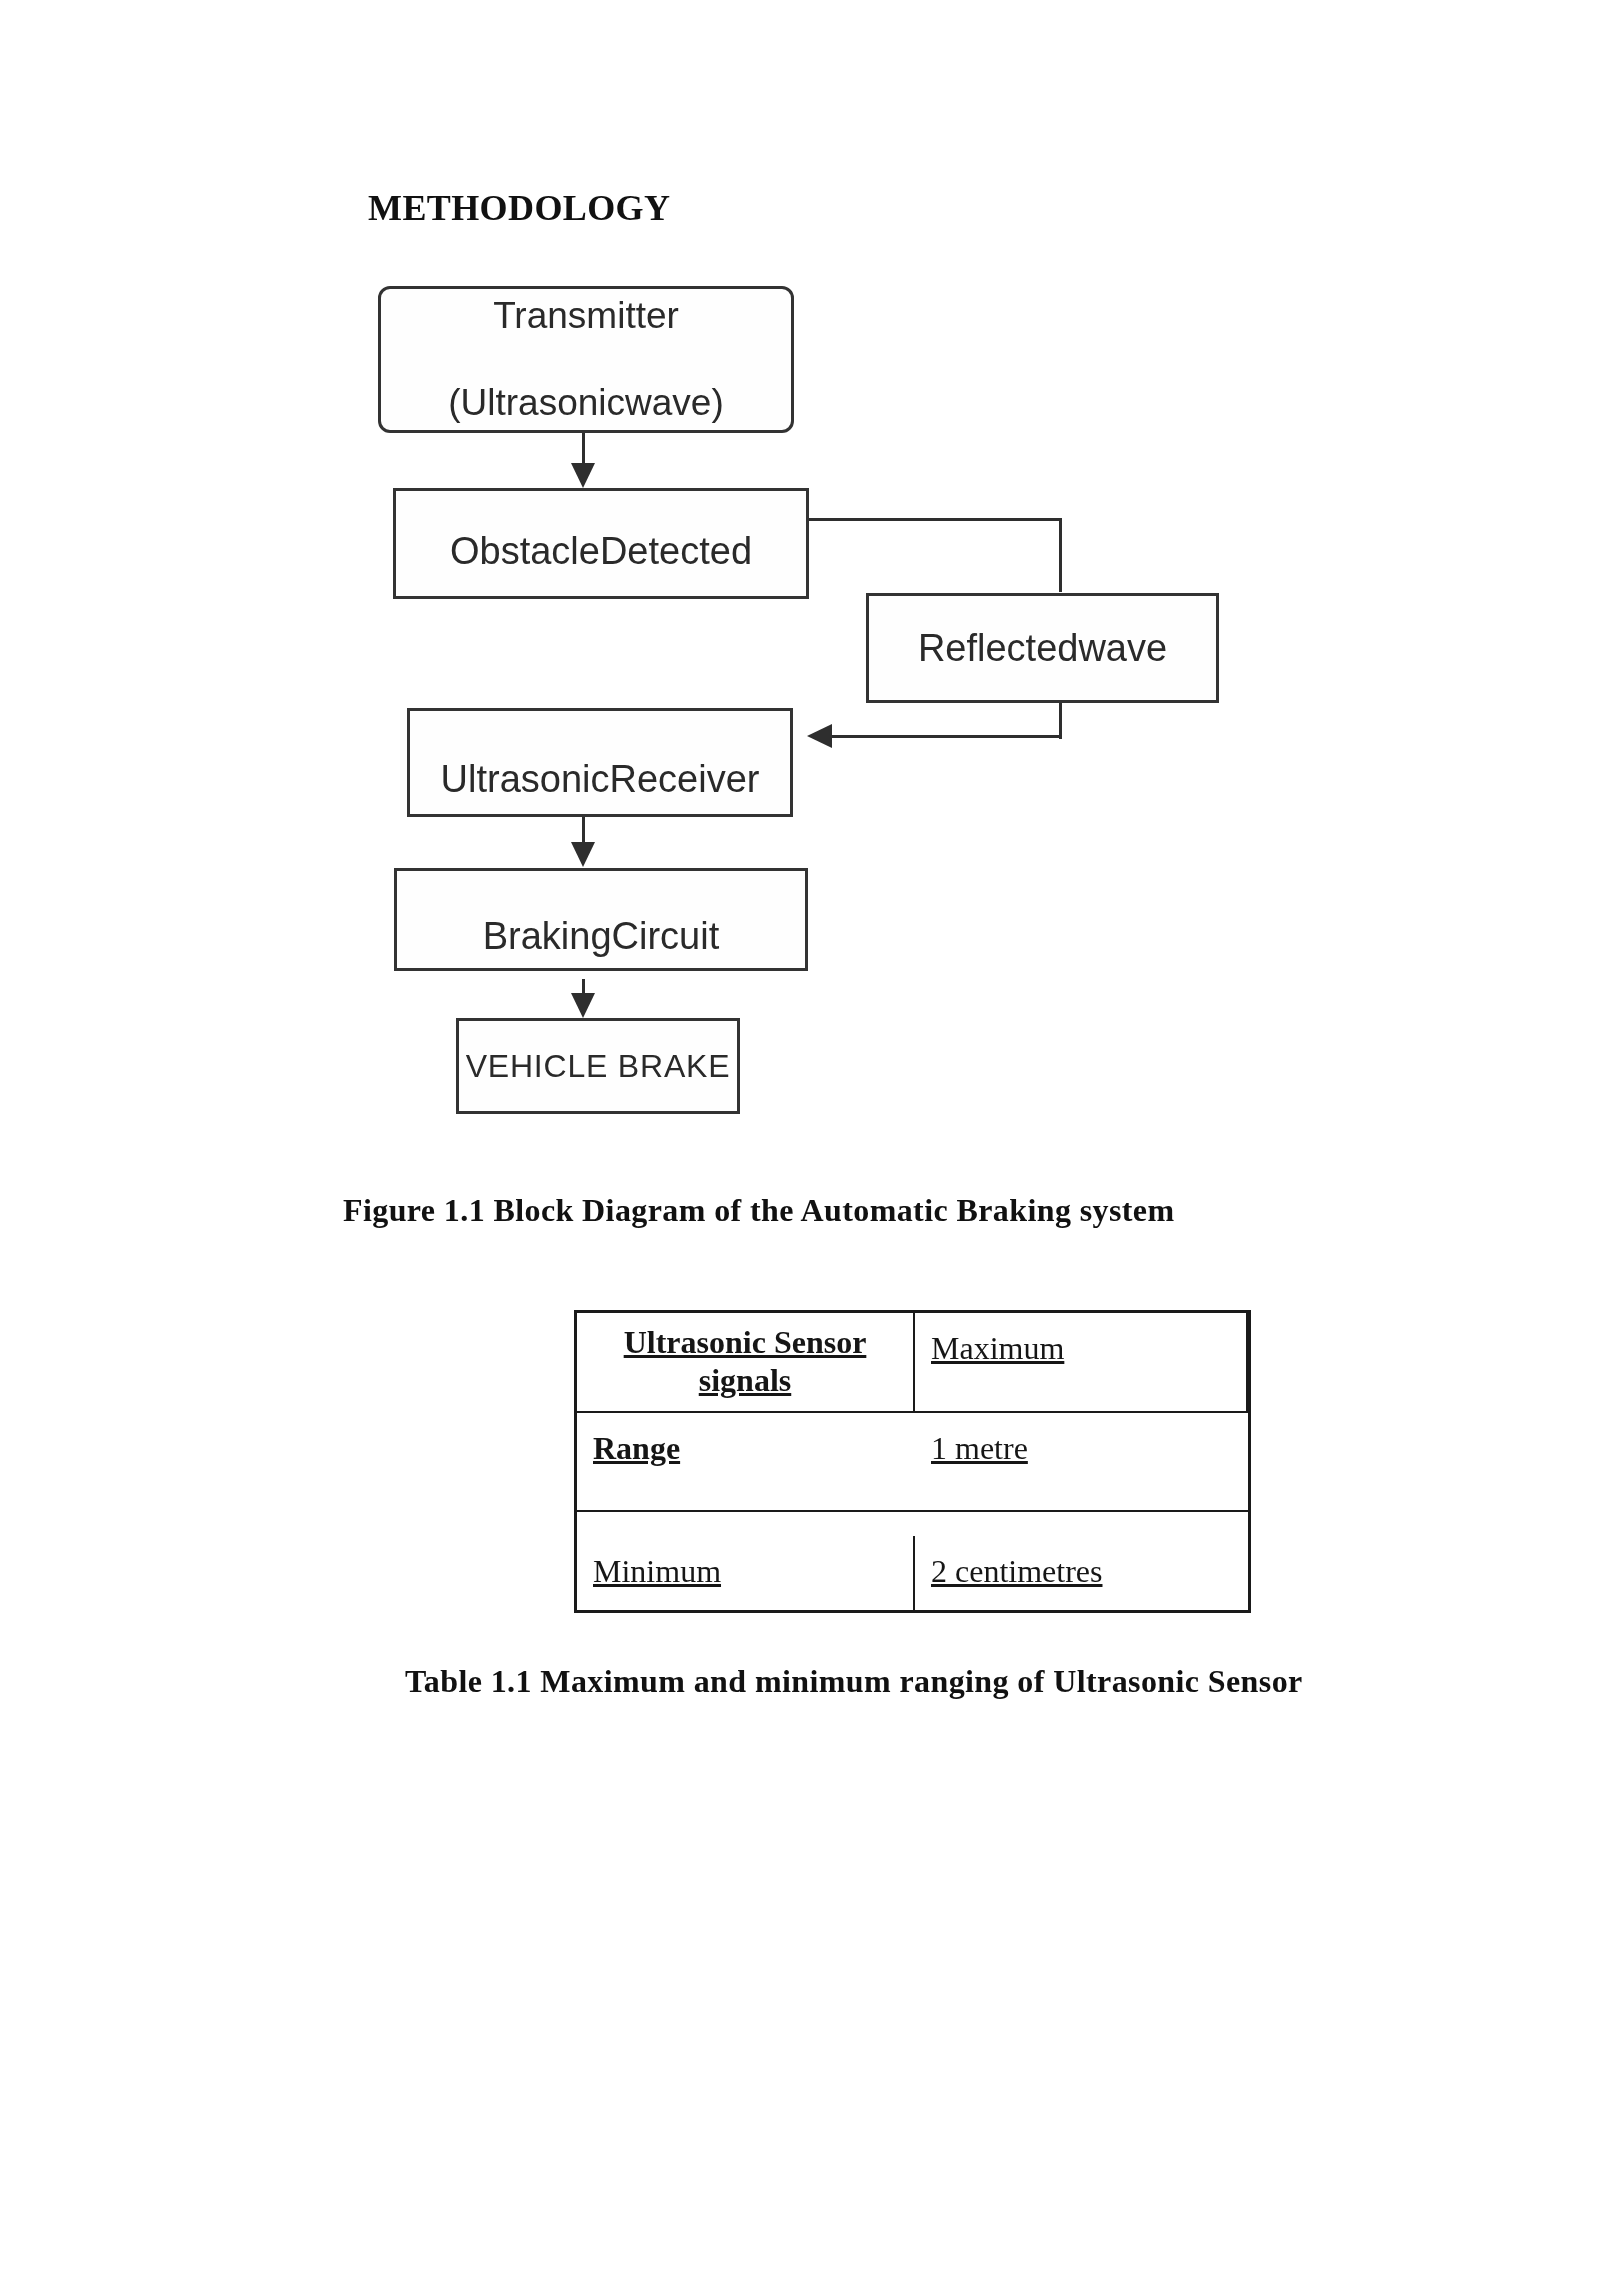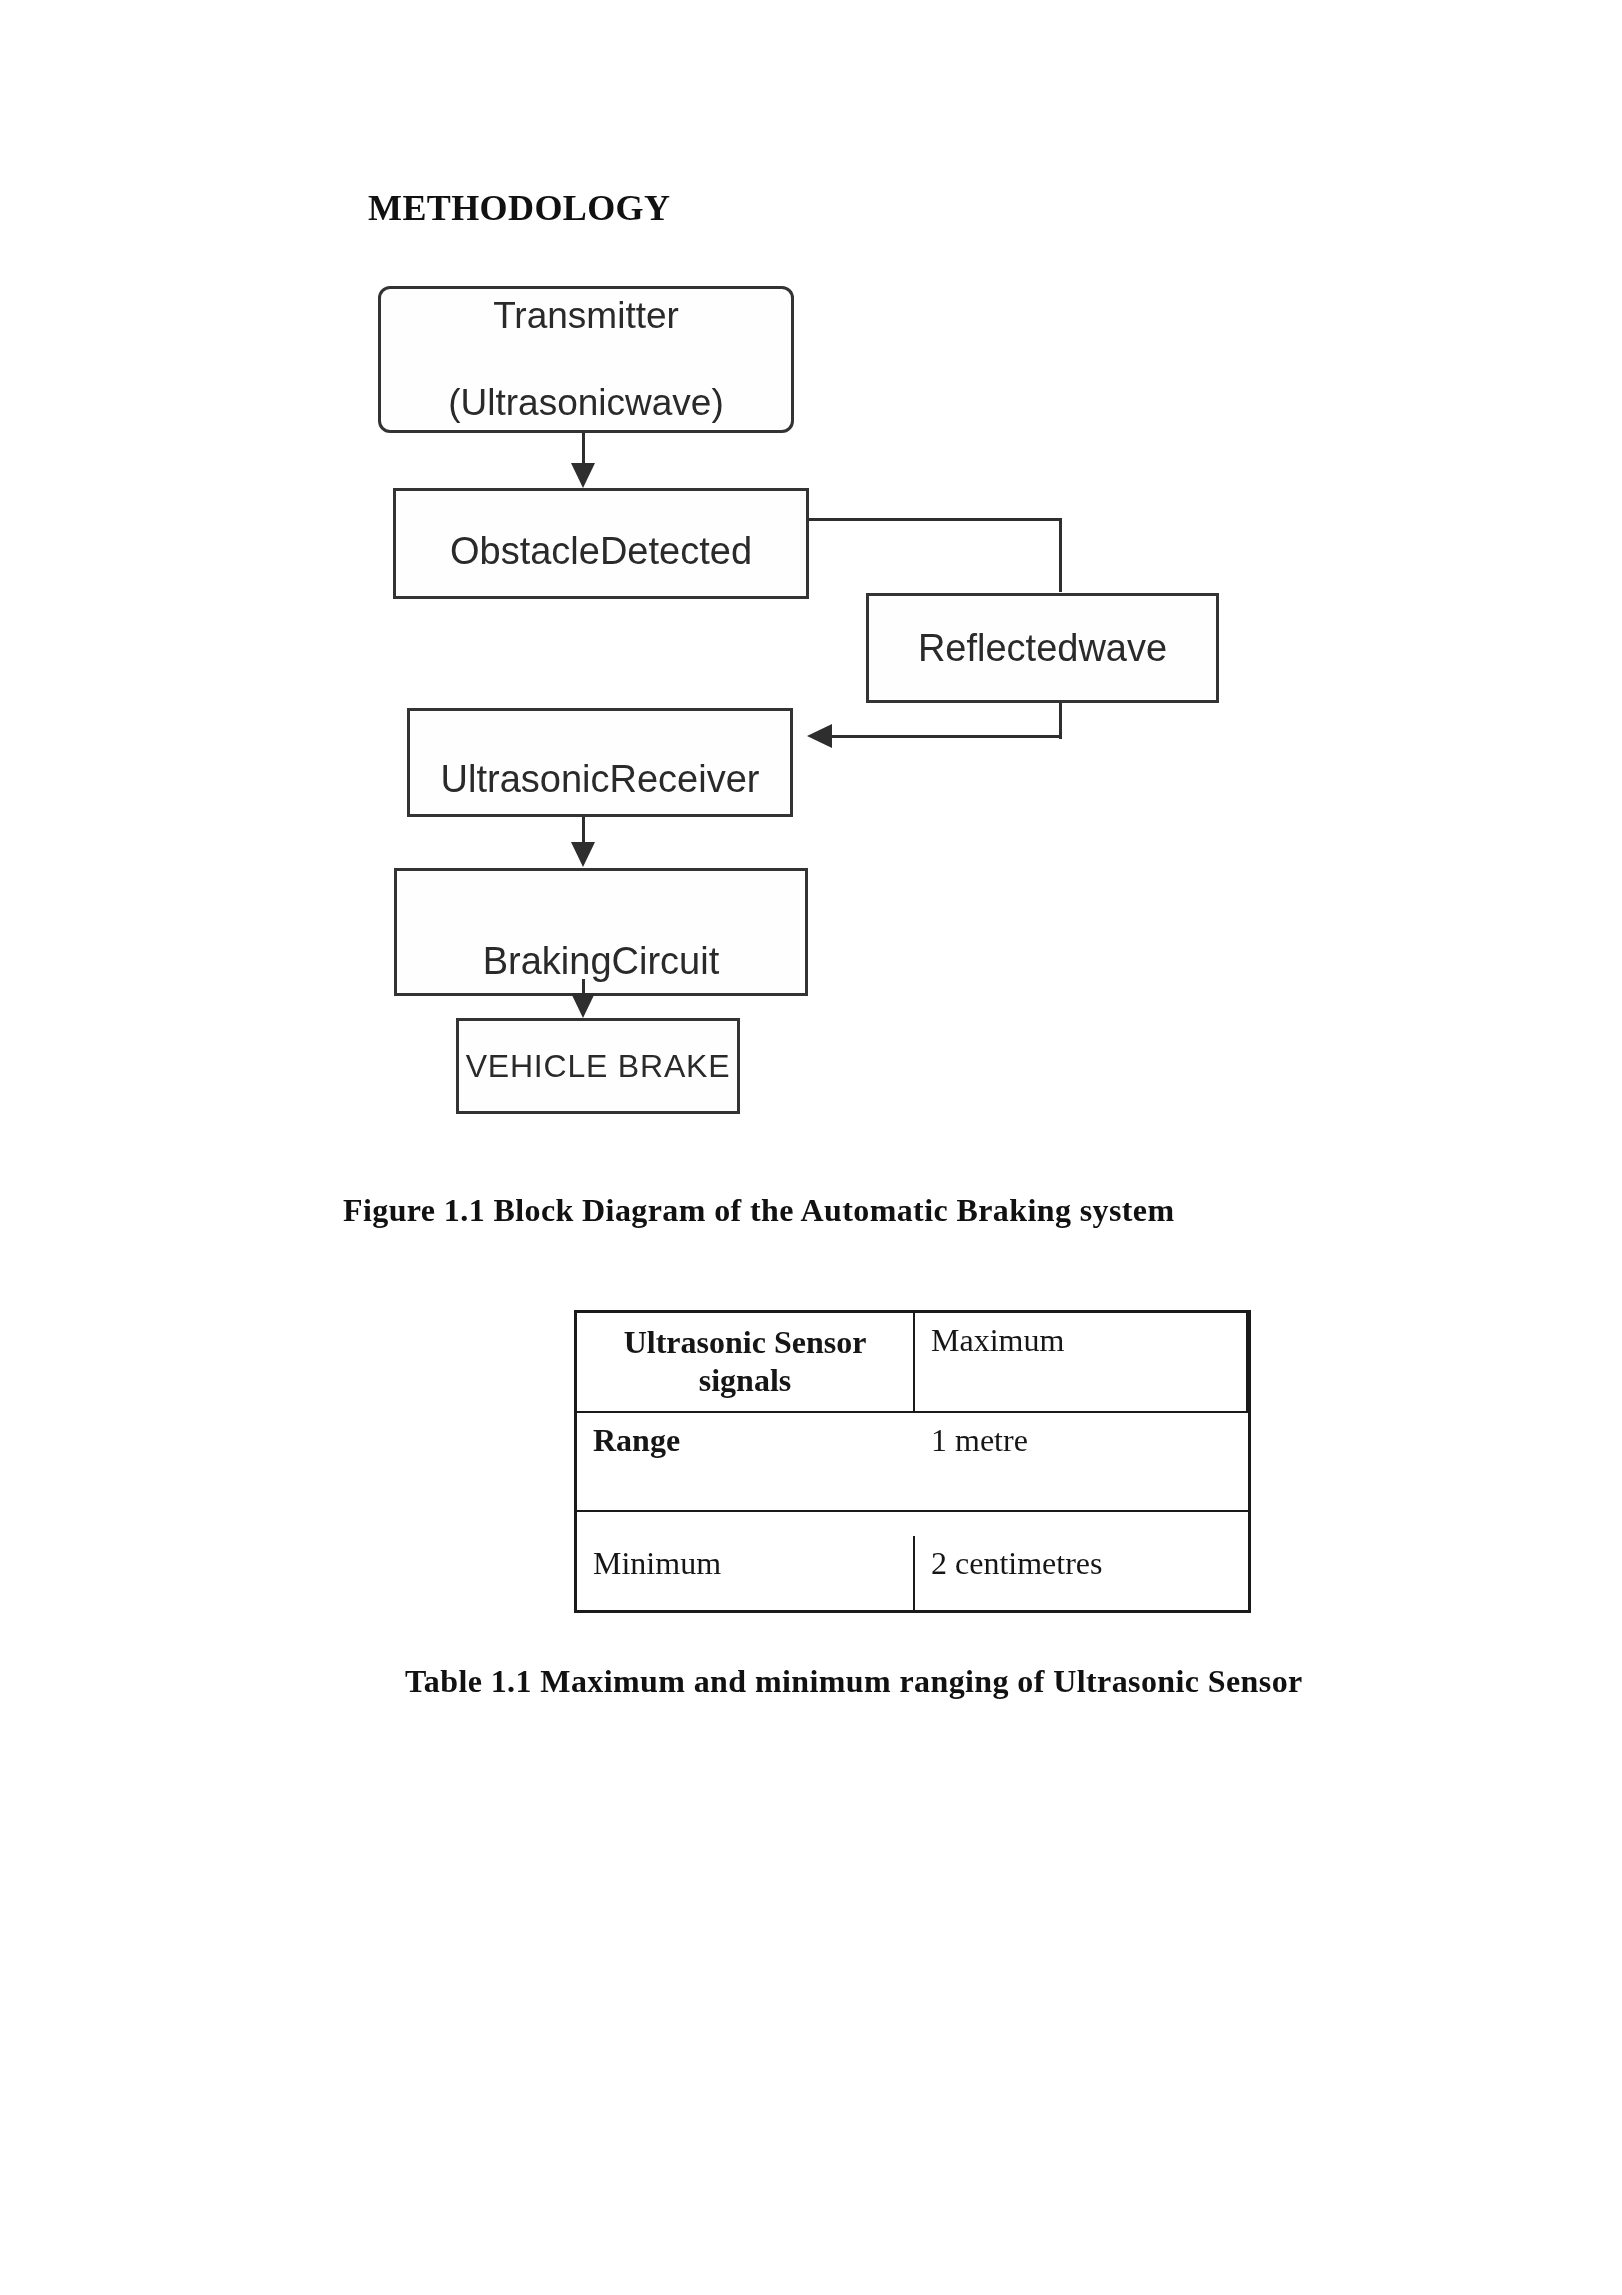--- a/index.html
+++ b/index.html
@@ -60,41 +60,42 @@
     left:378px;top:286px;width:416px;height:147px;
     flex-direction:column;
     justify-content:space-between;
     padding:8px 0 9.5px 0;
     font-size:37px;
     border-radius:12px;
   }
   #fc-obstacle{left:393px;top:488px;width:416px;height:111px;padding-bottom:26px;}
   #fc-reflected{left:866px;top:593px;width:353px;height:110px;}
   #fc-receiver{left:407px;top:708px;width:386px;height:109px;padding-bottom:16px;}
-  #fc-braking{left:394px;top:868px;width:414px;height:128px;padding-bottom:12.7px;}
+  #fc-braking{left:394px;top:868px;width:414px;height:103px;padding-bottom:12.7px;}
   #fc-vehicle{left:456px;top:1018px;width:284px;height:96px;font-size:32px;letter-spacing:0.8px;}
   
   #sensor-table{
     position:absolute;
     left:574px;top:1310px;
     width:677px;height:303px;
     box-sizing:border-box;
     border:3.2px solid #1a1a1a;
     display:grid;
     grid-template-columns:338px 1fr;
     grid-template-rows:100px 99px 1fr;
     background:#fff;
     font-size:32px;
     line-height:1.2;
   }
   .t-cell{
     box-sizing:border-box;
     border-right:2.4px solid #1a1a1a;
     border-bottom:2.4px solid #1a1a1a;
-    padding:8px 16px;
+    padding:16px 16px;
+    text-decoration:underline;
   }
   .t-cell.last-col{border-right:none;}
   .t-cell.last-row{border-bottom:none;margin-top:24px;}
   .t-cell.head-center{
     font-weight:bold;
     text-align:center;
     padding-top:9.5px;
   }
   .t-cell.head-left{font-weight:bold;}
 </style>

